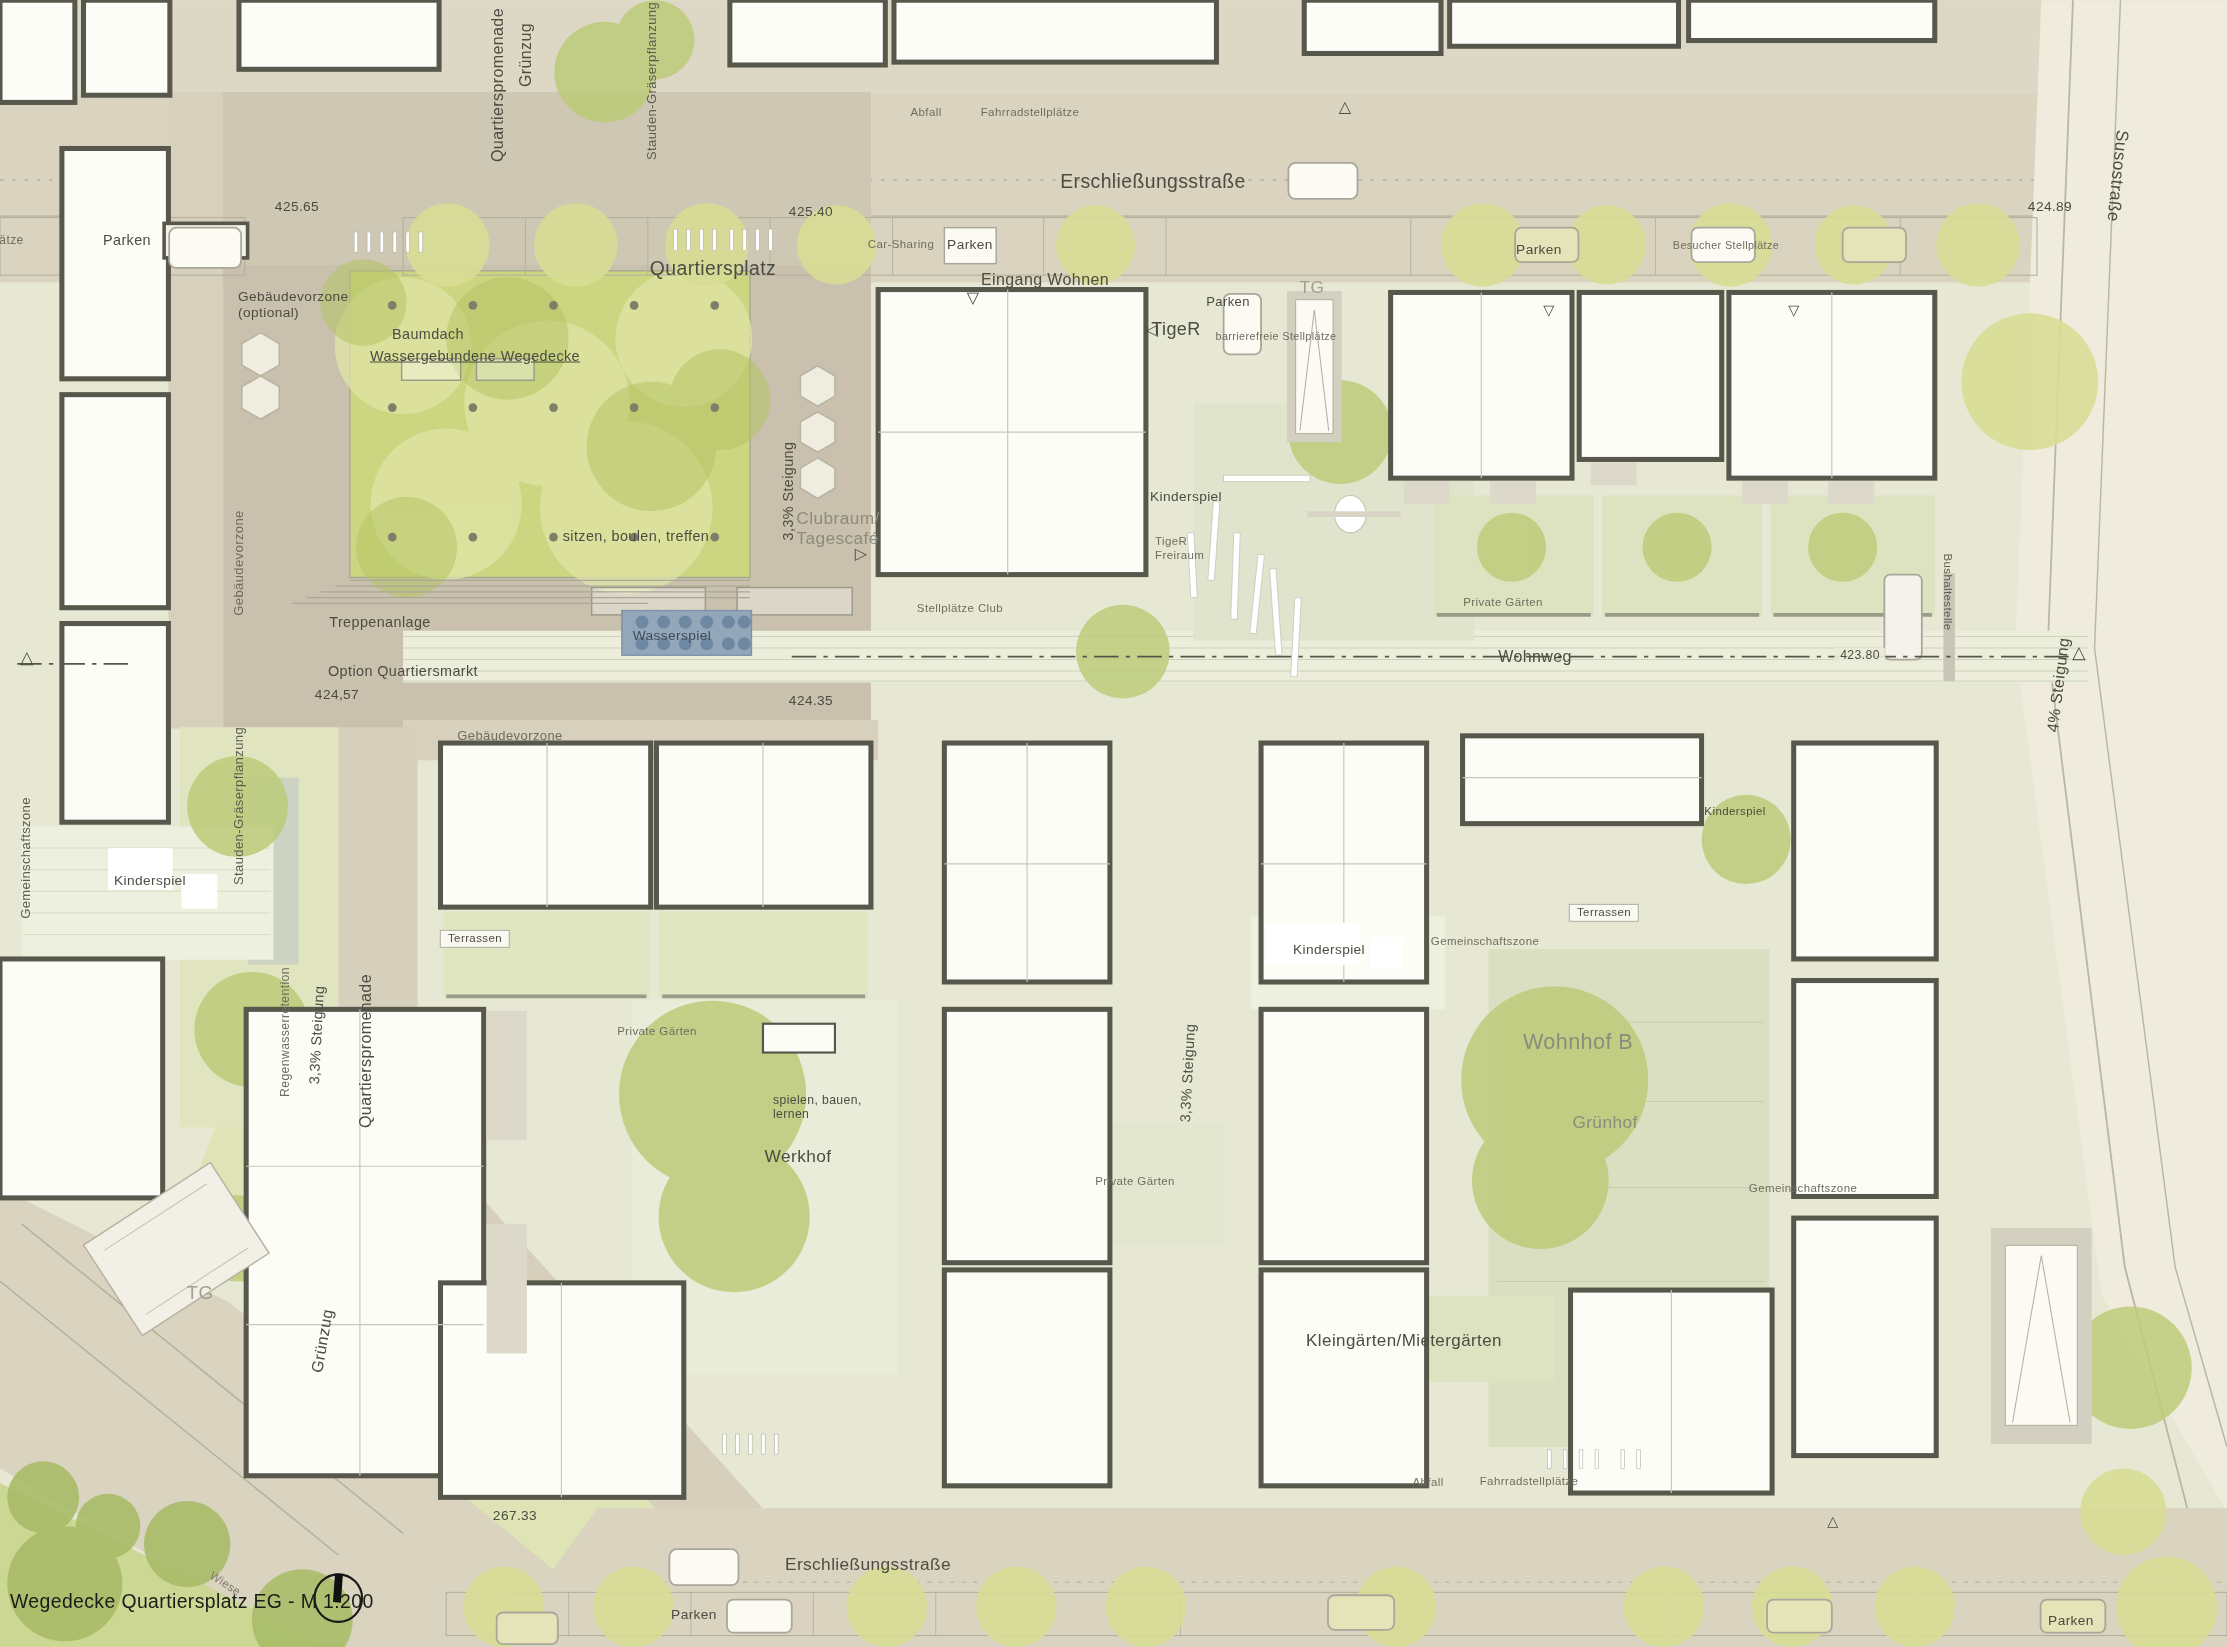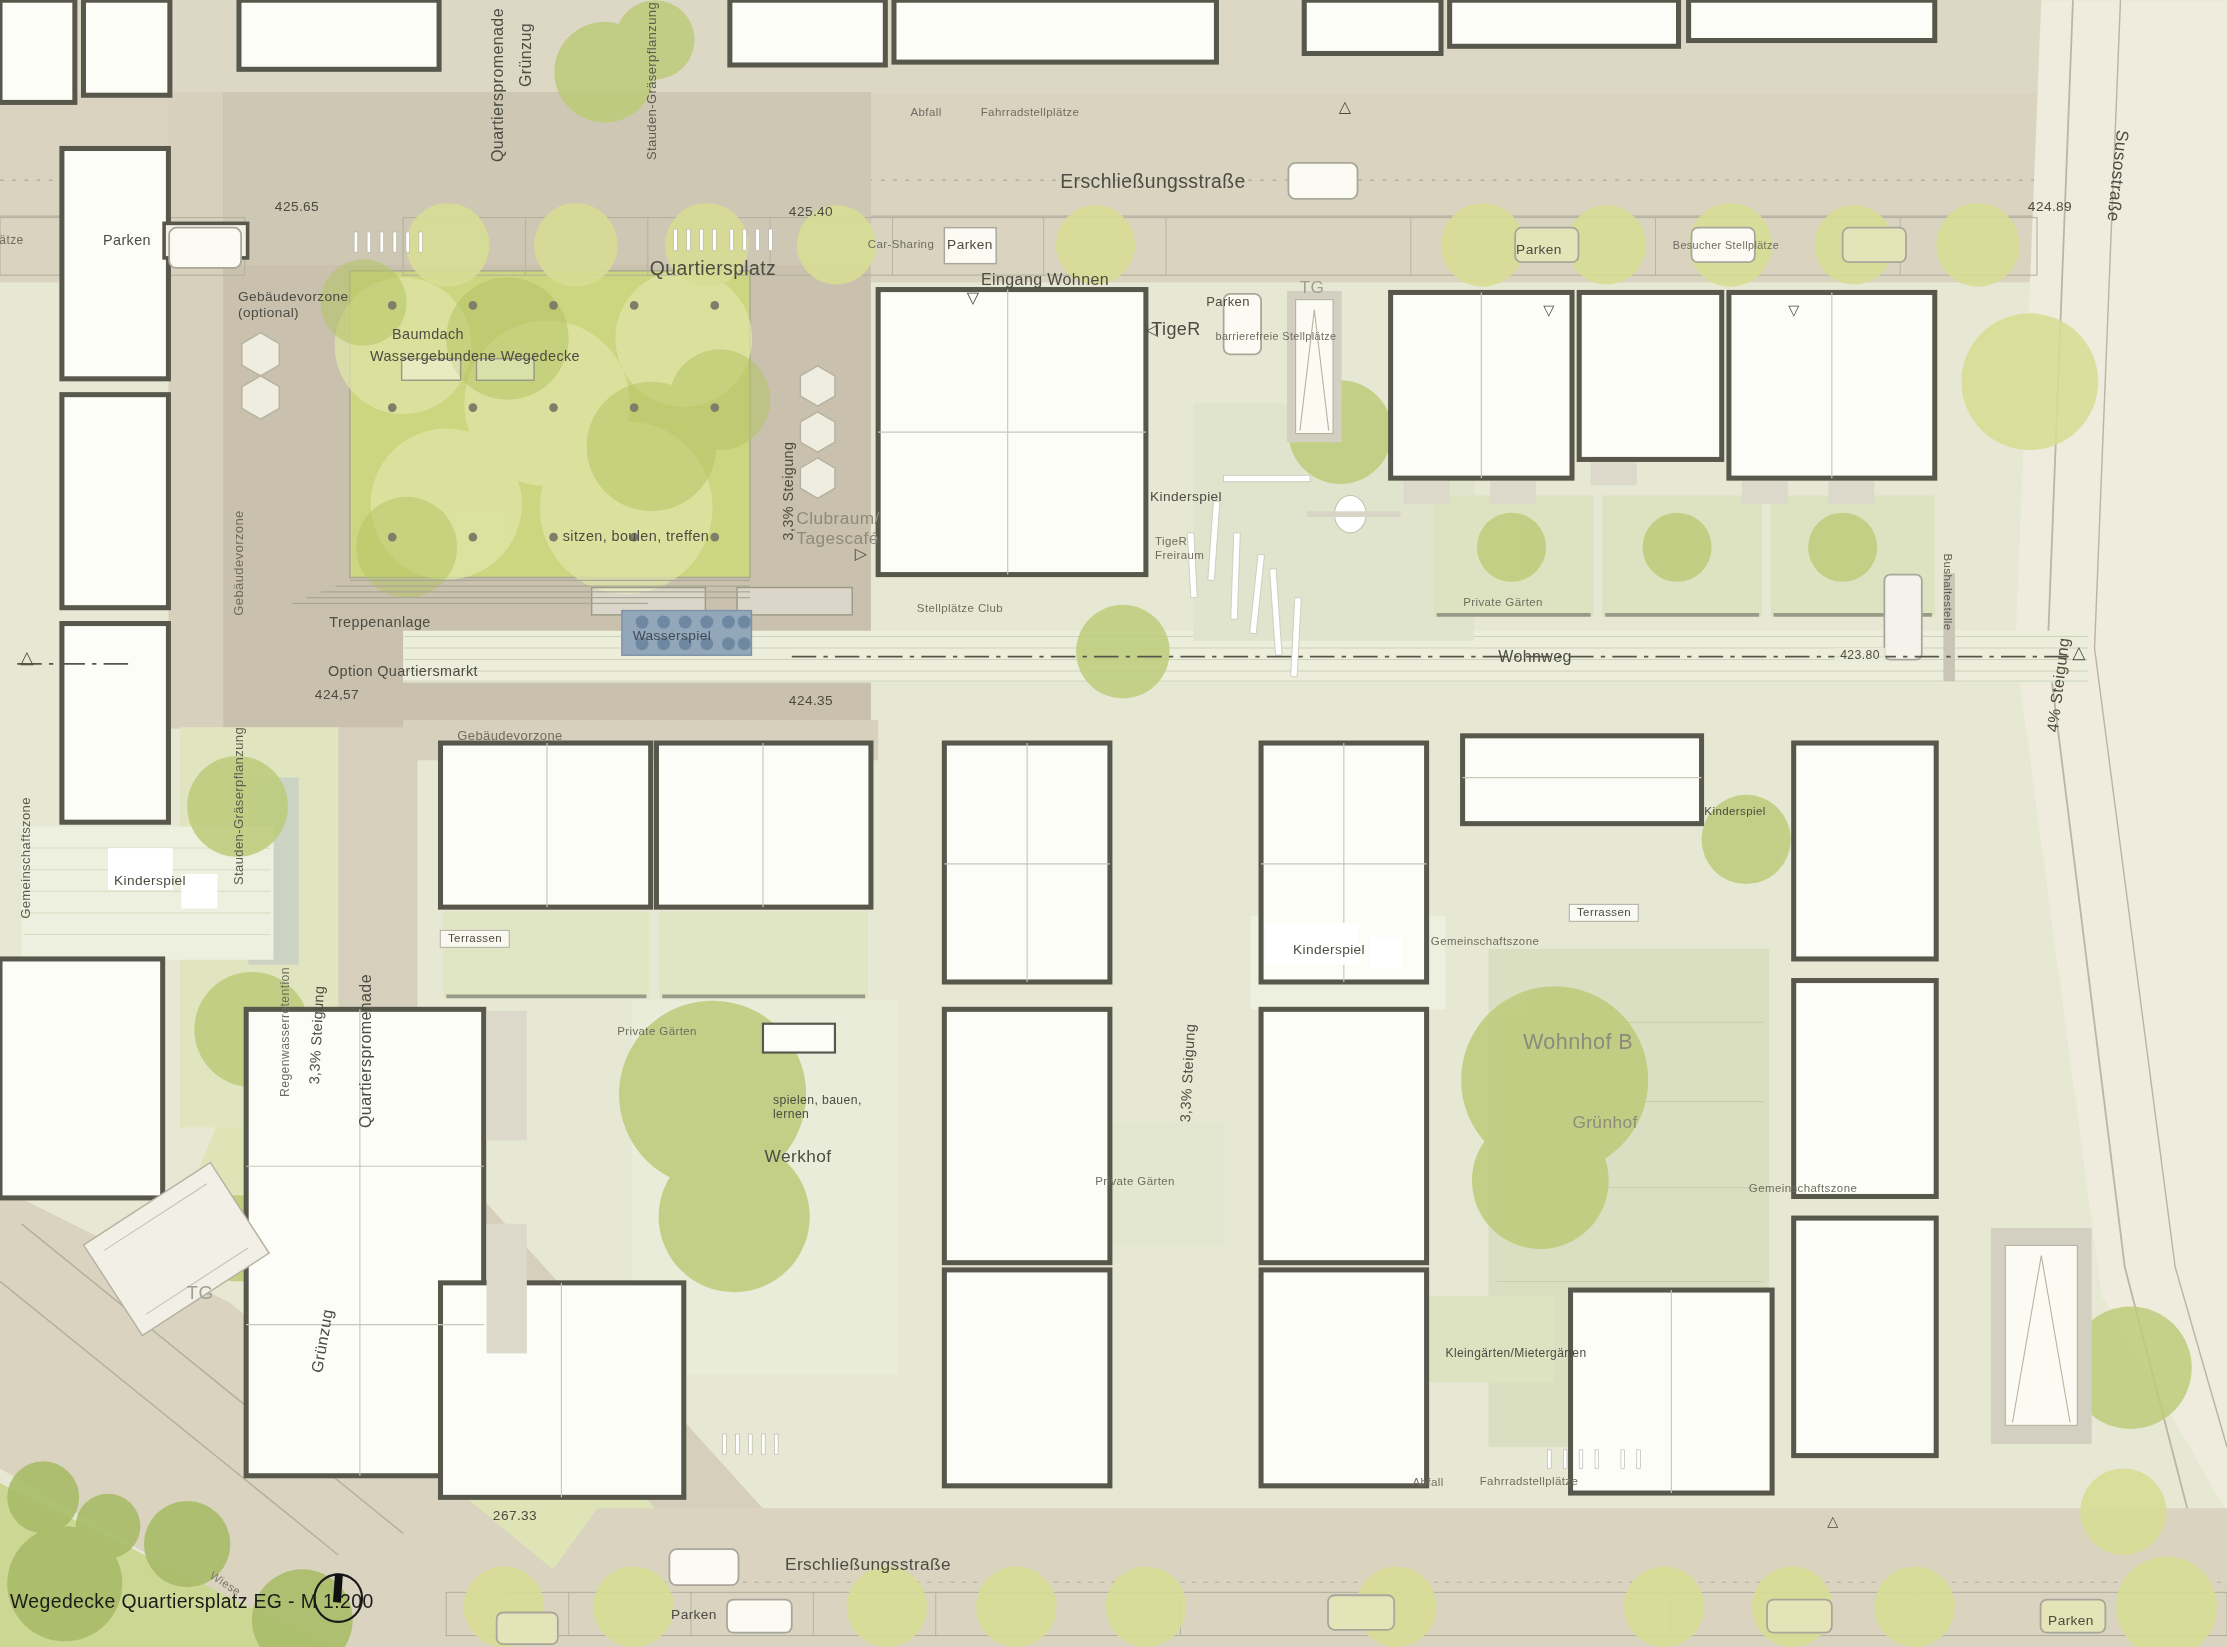--- a/index.html
+++ b/index.html
@@ -412,21 +412,21 @@
       <div class="lbl" style="left: 1228px; top: 302px; font-size: 13px; transform: translate(-50%, -50%) rotate(0deg);">Parken</div>
       <div class="lbl" style="left: 1276px; top: 336px; font-size: 10.8px; color: rgb(111, 109, 96); transform: translate(-50%, -50%) rotate(0deg);">barrierefreie Stellplätze</div>
       <div class="lbl" style="left: 1539px; top: 250px; font-size: 13.7px; transform: translate(-50%, -50%) rotate(0deg);">Parken</div>
       <div class="lbl" style="left: 1726px; top: 245px; font-size: 10.8px; color: rgb(111, 109, 96); transform: translate(-50%, -50%) rotate(0deg);">Besucher Stellplätze</div>
       <div class="lbl" style="left: 2050px; top: 207px; font-size: 13.7px; transform: translate(-50%, -50%) rotate(0deg);">424.89</div>
       <div class="lbl" style="left: 2118px; top: 176px; font-size: 17.3px; transform: translate(-50%, -50%) rotate(96deg);">Susostraße</div>
       <div class="lbl" style="left: 498px; top: 85px; font-size: 16px; transform: translate(-50%, -50%) rotate(-90deg);">Quartierspromenade</div>
       <div class="lbl" style="left: 526px; top: 55px; font-size: 16px; transform: translate(-50%, -50%) rotate(-90deg);">Grünzug</div>
       <div class="lbl" style="left: 652px; top: 81px; font-size: 13px; color: rgb(93, 92, 80); transform: translate(-50%, -50%) rotate(-90deg);">Stauden-Gräserpflanzung</div>
       <div class="lbl" style="left: 428px; top: 334px; font-size: 14.4px; transform: translate(-50%, -50%) rotate(0deg);">Baumdach</div>
-      <div class="lbl" style="left: 475px; top: 356px; font-size: 14.4px; transform: translate(-50%, -50%) rotate(0deg);">Wassergebundene Wegedecke</div>
+      <div class="lbl" style="left: 475px; top: 356px; font-size: 14.4px; transform: translate(-50%, -50%) rotate(0deg); text-decoration: underline;">Wassergebundene Wegedecke</div>
       <div class="lbl" style="left: 636px; top: 536px; font-size: 14.4px; transform: translate(-50%, -50%) rotate(0deg);">sitzen, boulen, treffen</div>
       <div class="lbl" style="left: 788px; top: 491px; font-size: 14.4px; transform: translate(-50%, -50%) rotate(-90deg);">3,3% Steigung</div>
       <div class="lbl" style="left: 838px; top: 528px; font-size: 17.3px; color: rgb(141, 139, 124); transform: translate(-50%, -50%) rotate(0deg);">Clubraum/
 Tagescafé</div>
       <div class="lbl" style="left: 380px; top: 606px; font-size: 14.4px; transform: translate(-50%, -50%) rotate(0deg); margin-top: 16px;">Treppenanlage</div>
       <div class="lbl" style="left: 672px; top: 636px; font-size: 13.7px; color: rgb(63, 74, 85); transform: translate(-50%, -50%) rotate(0deg);">Wasserspiel</div>
       <div class="lbl" style="left: 403px; top: 671px; font-size: 14.4px; transform: translate(-50%, -50%) rotate(0deg);">Option Quartiersmarkt</div>
       <div class="lbl" style="left: 337px; top: 695px; font-size: 13.7px; transform: translate(-50%, -50%) rotate(0deg);">424,57</div>
       <div class="lbl" style="left: 811px; top: 701px; font-size: 13.7px; transform: translate(-50%, -50%) rotate(0deg);">424.35</div>
       <div class="lbl" style="left: 960px; top: 609px; font-size: 11.5px; color: rgb(111, 109, 96); transform: translate(-50%, -50%) rotate(0deg);">Stellplätze Club</div>
@@ -455,21 +455,21 @@
       <div class="lbl" style="left: 798px; top: 1156px; font-size: 17.3px; transform: translate(-50%, -50%) rotate(0deg);">Werkhof</div>
       <div class="lbl" style="left: 1329px; top: 950px; font-size: 13.7px; transform: translate(-50%, -50%) rotate(0deg);">Kinderspiel</div>
       <div class="lbl" style="left: 1188px; top: 1073px; font-size: 14.4px; transform: translate(-50%, -50%) rotate(-87deg);">3,3% Steigung</div>
       <div class="lbl" style="left: 1135px; top: 1182px; font-size: 11.5px; color: rgb(111, 109, 96); transform: translate(-50%, -50%) rotate(0deg);">Private Gärten</div>
       <div class="lbl" style="left: 1485px; top: 942px; font-size: 11.5px; color: rgb(111, 109, 96); transform: translate(-50%, -50%) rotate(0deg);">Gemeinschaftszone</div>
       <div class="lbl boxed" style="left: 1604px; top: 913px; font-size: 11.5px; transform: translate(-50%, -50%) rotate(0deg);">Terrassen</div>
       <div class="lbl" style="left: 1735px; top: 812px; font-size: 11.5px; transform: translate(-50%, -50%) rotate(0deg);">Kinderspiel</div>
       <div class="lbl" style="left: 1578px; top: 1042px; font-size: 21.6px; color: rgb(141, 139, 124); transform: translate(-50%, -50%) rotate(0deg);">Wohnhof B</div>
       <div class="lbl" style="left: 1605px; top: 1122px; font-size: 17.3px; color: rgb(141, 139, 124); transform: translate(-50%, -50%) rotate(0deg);">Grünhof</div>
       <div class="lbl" style="left: 1803px; top: 1189px; font-size: 11.5px; color: rgb(111, 109, 96); transform: translate(-50%, -50%) rotate(0deg);">Gemeinschaftszone</div>
-      <div class="lbl" style="left: 1516px; top: 1341px; font-size: 12px; transform: translate(-50%, -50%) rotate(0deg); margin-top: 12px;">Kleingärten/Mietergärten</div>
+      <div class="lbl" style="left: 1404px; top: 1341px; font-size: 17px; transform: translate(-50%, -50%) rotate(0deg);">Kleingärten/Mietergärten</div>
       <div class="lbl" style="left: 1428px; top: 1483px; font-size: 11.5px; color: rgb(111, 109, 96); transform: translate(-50%, -50%) rotate(0deg);">Abfall</div>
       <div class="lbl" style="left: 1529px; top: 1482px; font-size: 11.5px; color: rgb(111, 109, 96); transform: translate(-50%, -50%) rotate(0deg);">Fahrradstellplätze</div>
       <div class="lbl" style="left: 515px; top: 1516px; font-size: 13.7px; transform: translate(-50%, -50%) rotate(0deg);">267.33</div>
       <div class="lbl" style="left: 868px; top: 1564px; font-size: 17.3px; transform: translate(-50%, -50%) rotate(0deg);">Erschließungsstraße</div>
       <div class="lbl" style="left: 694px; top: 1615px; font-size: 13.7px; transform: translate(-50%, -50%) rotate(0deg);">Parken</div>
       <div class="lbl" style="left: 2071px; top: 1621px; font-size: 13.7px; transform: translate(-50%, -50%) rotate(0deg);">Parken</div>
       <div class="lbl" style="left: 225px; top: 1584px; font-size: 11.5px; color: rgb(125, 123, 110); transform: translate(-50%, -50%) rotate(33deg);">Wiese</div>
       <div class="lbl" style="left: 973px; top: 298px; font-size: 16px; transform: translate(-50%, -50%) rotate(0deg);">▽</div>
       <div class="lbl" style="left: 1345px; top: 107px; font-size: 16px; transform: translate(-50%, -50%) rotate(0deg);">△</div>
       <div class="lbl" style="left: 1549px; top: 310px; font-size: 14.4px; transform: translate(-50%, -50%) rotate(0deg);">▽</div>

